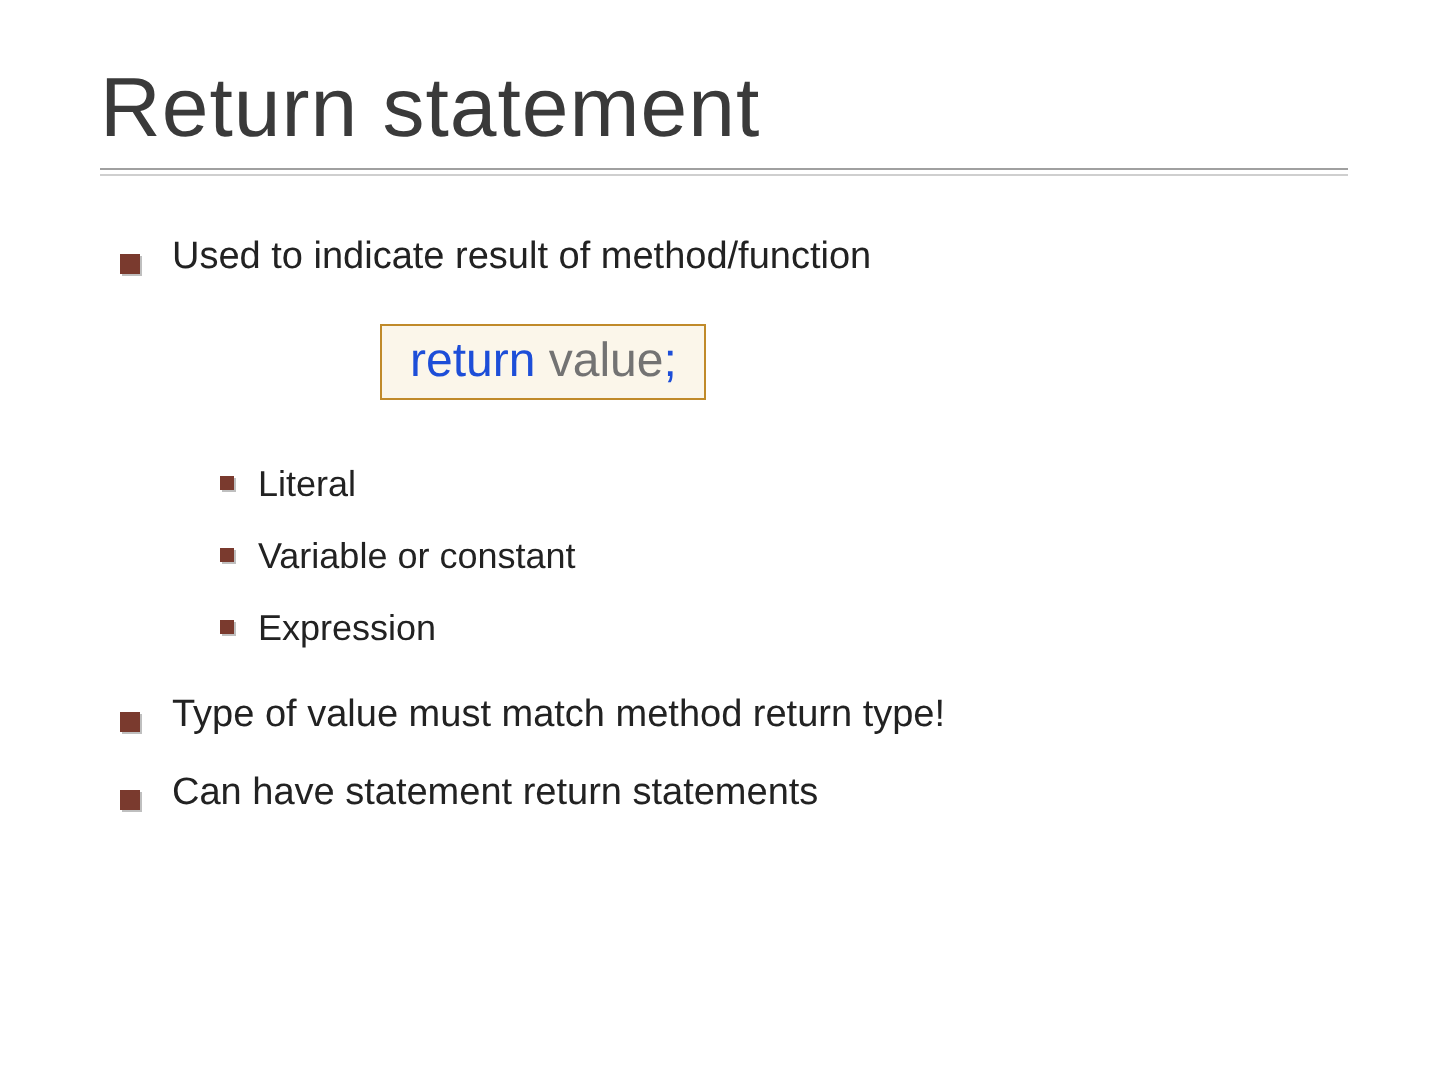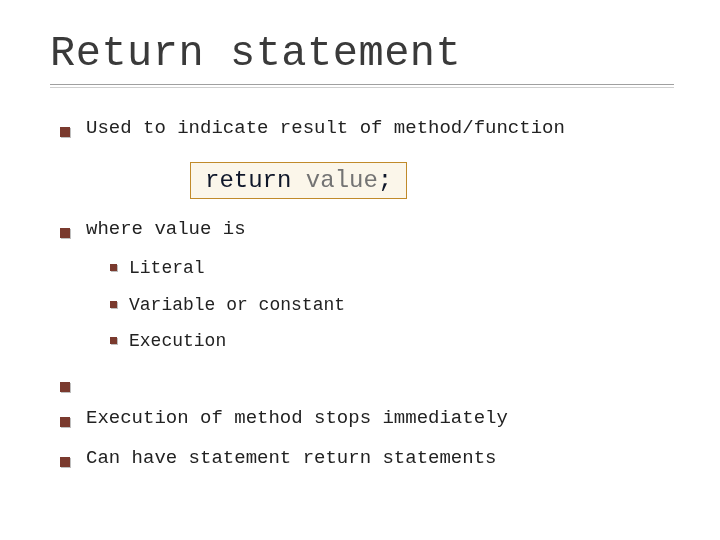--- a/index.html
+++ b/index.html
@@ -10,21 +10,20 @@
     background: #fff;
     font-family: Verdana, Geneva, sans-serif;
     color: #222;
   }
   .slide {
     box-sizing: border-box;
     width: 708px;
     height: 540px;
     padding: 30px 34px 40px 50px;
     position: relative;
-    font-family: Liberation Mono, monospace;
   }
   .title {
     font-size: 42px;
     font-weight: 400;
     color: #3a3a3a;
     margin: 0 0 6px 0;
     letter-spacing: 0.5px;
   }
   .rule-group {
     margin-bottom: 28px;
@@ -77,21 +76,21 @@
   }
   .code-box {
     display: inline-block;
     border: 1px solid #c08a2a;
     background: #fbf6ea;
     padding: 4px 14px;
     font-size: 24px;
     margin: 6px 0 18px 130px;
   }
   .code-box .kw {
-    color: #0f172a;
+    color: #1d4ed8;
   }
   .code-box .val {
     color: #737373;
   }
   .group-gap {
     height: 14px;
   }
 </style>
 </head>
 <body>
@@ -108,46 +107,39 @@
 
     <div class="bullet-row main">
       <div class="sq-bullet"></div>
       <div class="bullet-text">Used to indicate result of method/function</div>
     </div>
 
     <div class="code-box">
       <span class="kw">return </span><span class="val">value</span><span class="kw">;</span>
     </div>
 
-    <div class="bullet-row main">
-      <div class="sq-bullet"></div>
-      <div class="bullet-text">where value is</div>
-    </div>
 
     <div class="bullet-row sub">
       <div class="sq-bullet small"></div>
       <div class="bullet-text">Literal</div>
     </div>
     <div class="bullet-row sub">
       <div class="sq-bullet small"></div>
       <div class="bullet-text">Variable or constant</div>
     </div>
     <div class="bullet-row sub">
       <div class="sq-bullet small"></div>
-      <div class="bullet-text">Execution</div>
+      <div class="bullet-text">Expression</div>
     </div>
 
     <div class="group-gap"></div>
 
     <div class="bullet-row main">
       <div class="sq-bullet"></div>
-    </div>
-    <div class="bullet-row main">
-      <div class="sq-bullet"></div>
-      <div class="bullet-text">Execution of method stops immediately</div>
+      <div class="bullet-text">Type of value must match method return type!</div>
     </div>
     <div class="bullet-row main">
       <div class="sq-bullet"></div>
       <div class="bullet-text">Can have statement return statements</div>
     </div>
 
   </div>
 </div>
 
 </body></html>

